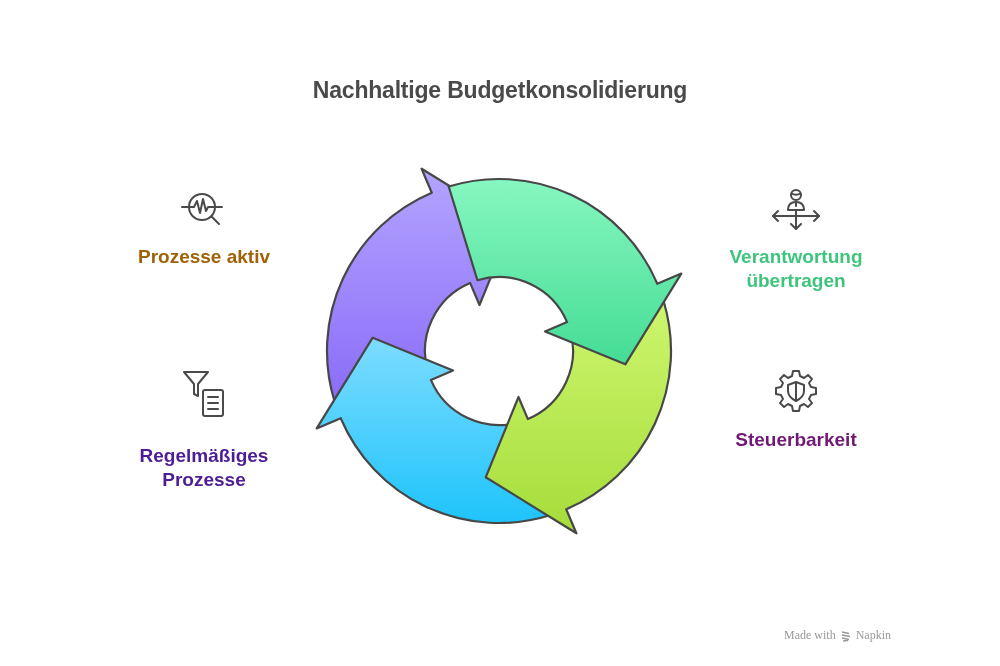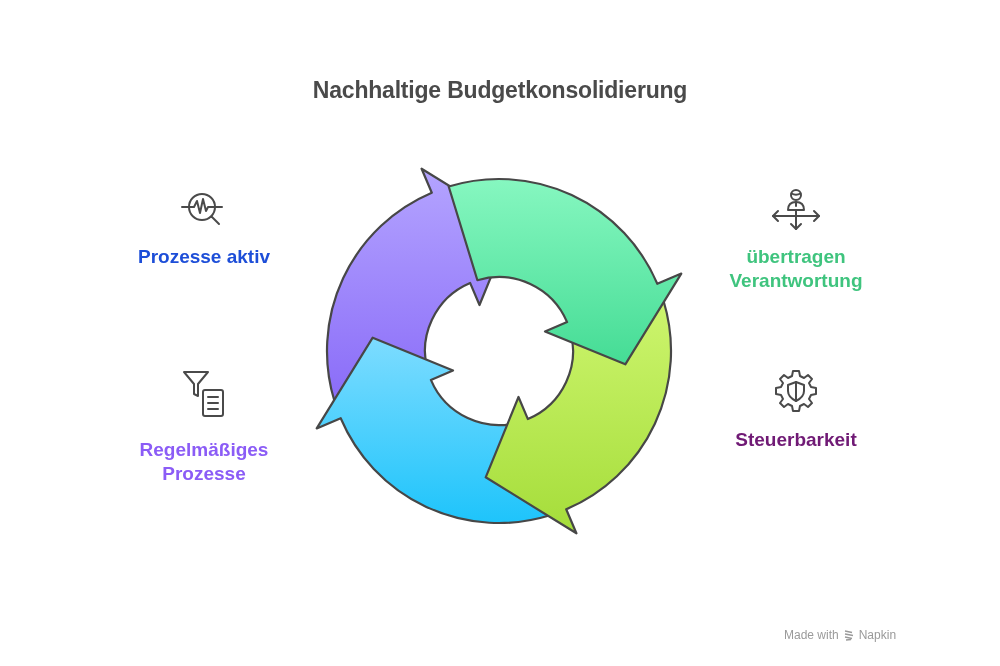--- a/index.html
+++ b/index.html
@@ -12,21 +12,21 @@
       font-size: 23px; font-weight: bold; color: #4a4a4a; letter-spacing: -0.2px;
     }
     .item { position: absolute; width: 240px; text-align: center; }
     .item .icon { width: 56px; height: 56px; margin: 0 auto; display: block; }
     .item .label {
       font-size: 19px; font-weight: bold; line-height: 24px; margin-top: 12px;
     }
     #cycle { position: absolute; left: 0; top: 0; }
     .footer {
       position: absolute; left: 784px; top: 628px; font-size: 12px; color: #9a9a9a;
-      display: flex; align-items: center; gap: 4px;
+      display: flex; align-items: center; gap: 4px; font-family: Liberation Serif, serif;
     }
     .footer svg { display: block; }
   </style>
 </head>
 <body>
 
 <div class="title">Nachhaltige Budgetkonsolidierung</div>
 
 <svg id="cycle" width="1000" height="666" viewBox="0 0 1000 666">
   <defs>
@@ -54,52 +54,52 @@
 </svg>
 
 <div class="item" style="left:84px; top:183px;">
   <svg class="icon" viewBox="0 0 56 56" fill="none" stroke="#4a4a4a" stroke-width="2" stroke-linecap="round" stroke-linejoin="round">
     <circle cx="26" cy="24" r="13"></circle>
     <line x1="6" y1="24" x2="13" y2="24"></line>
     <line x1="39" y1="24" x2="46" y2="24"></line>
     <polyline points="13,24 18,24 21,18 24,30 27,16 30,28 32,24 39,24"></polyline>
     <line x1="35.5" y1="33.5" x2="43" y2="41"></line>
   </svg>
-  <div class="label" style="color:#1d4ed8; margin-top:6px;">
+  <div class="label" style="color:#a16207; margin-top:6px;">
     <div>Prozesse aktiv</div>
   </div>
 </div>
 
 <div class="item" style="left:676px; top:183px;">
   <svg class="icon" viewBox="0 0 56 56" fill="none" stroke="#4a4a4a" stroke-width="2" stroke-linecap="round" stroke-linejoin="round">
     <circle cx="28" cy="12" r="5"></circle>
     <path d="M23.5 10.5 Q28 13 32.5 10.5"></path>
     <path d="M20 27 Q20 19 28 19 Q36 19 36 27 Z"></path>
     <line x1="28" y1="19" x2="28" y2="23"></line>
     <line x1="5" y1="33" x2="51" y2="33"></line>
     <polyline points="10,28 5,33 10,38"></polyline>
     <polyline points="46,28 51,33 46,38"></polyline>
     <line x1="28" y1="27" x2="28" y2="46"></line>
     <polyline points="23,41 28,46 33,41"></polyline>
   </svg>
   <div class="label" style="color:#3fc47e; margin-top:6px;">
+    <div>Verantwortung</div>
     <div>übertragen</div>
-    <div>Verantwortung</div>
   </div>
 </div>
 
 <div class="item" style="left:84px; top:366px;">
   <svg class="icon" viewBox="0 0 56 56" fill="none" stroke="#4a4a4a" stroke-width="2" stroke-linecap="round" stroke-linejoin="round">
     <path d="M8 6 H32 L22 18 V30 L18 28 V18 Z"></path>
     <rect x="27" y="24" width="20" height="26" rx="2"></rect>
     <line x1="32" y1="31" x2="42" y2="31"></line>
     <line x1="32" y1="37" x2="42" y2="37"></line>
     <line x1="32" y1="43" x2="42" y2="43"></line>
   </svg>
-  <div class="label" style="color:#8b5cf6; margin-top:16px;">
+  <div class="label" style="color:#4c1d95; margin-top:22px;">
     <div>Regelmäßiges</div>
     <div>Prozesse</div>
   </div>
 </div>
 
 <div class="item" style="left:676px; top:366px;">
   <svg class="icon" viewBox="0 0 56 56" fill="none" stroke="#4a4a4a" stroke-width="2" stroke-linecap="round" stroke-linejoin="round">
     <path d="M25 5 h6 l1 5 l4 2 l4 -3 l4 4 l-3 4 l2 4 l5 1 v6 l-5 1 l-2 4 l3 4 l-4 4 l-4 -3 l-4 2 l-1 5 h-6 l-1 -5 l-4 -2 l-4 3 l-4 -4 l3 -4 l-2 -4 l-5 -1 v-6 l5 -1 l2 -4 l-3 -4 l4 -4 l4 3 l4 -2 Z"></path>
     <path d="M28 16 L20 19 V25 Q20 31 28 35 Q36 31 36 25 V19 Z"></path>
     <line x1="28" y1="16" x2="28" y2="35"></line>

